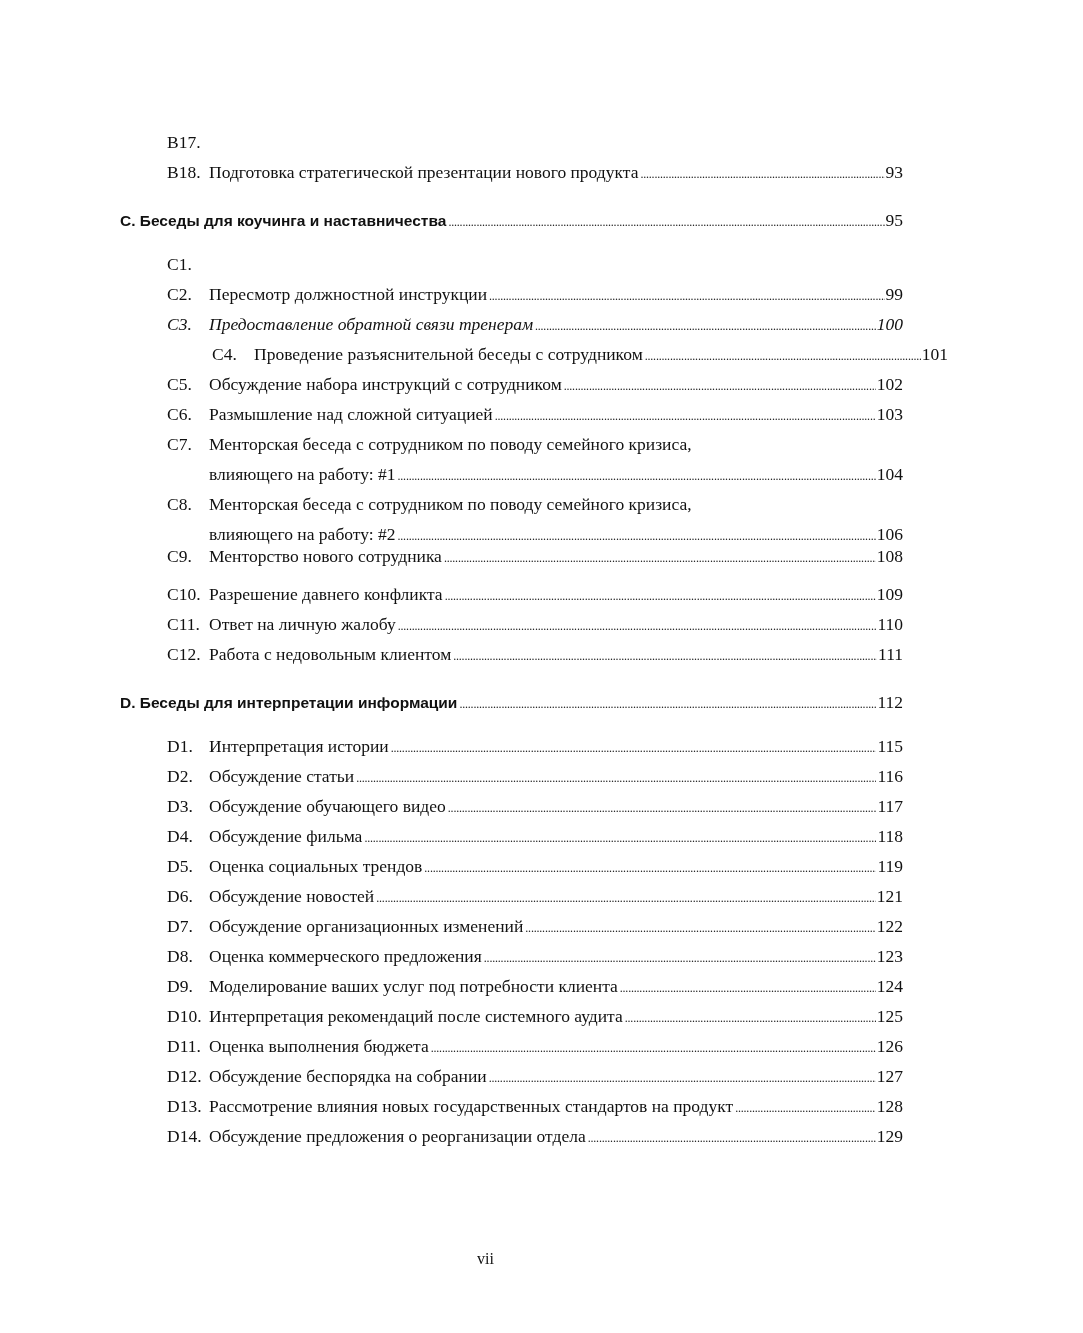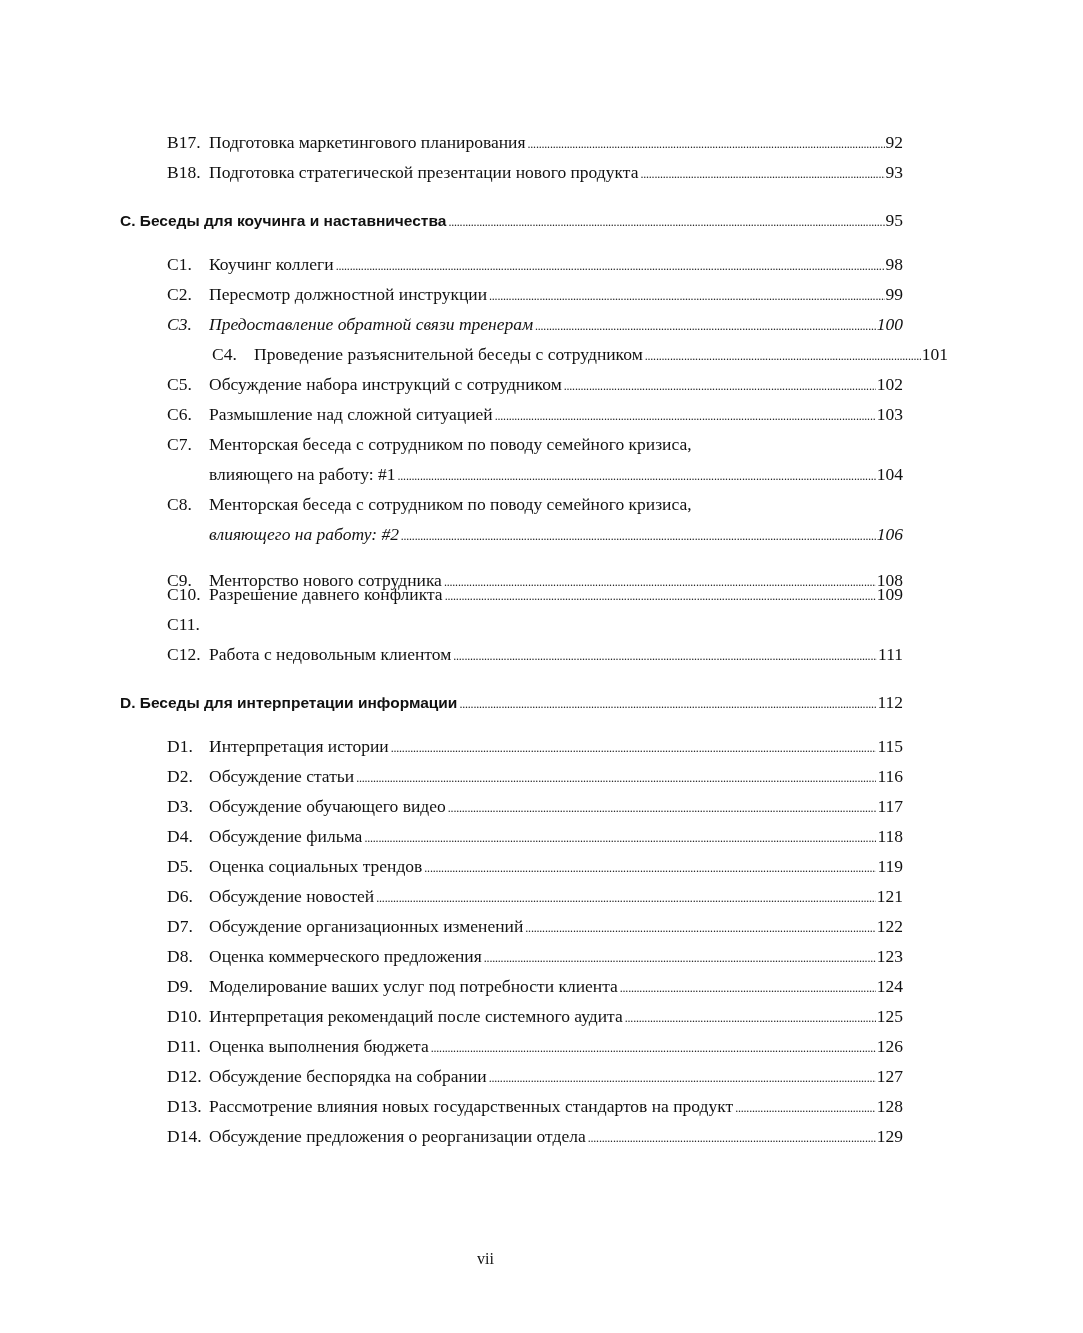--- a/index.html
+++ b/index.html
@@ -33,48 +33,38 @@
     position: absolute; top: 1250px; left: 0; width: 971px; text-align: center;
     font-family: "Liberation Serif", serif; font-size: 16px;
   }
 </style>
 </head>
 <body>
 
 <div class="toc" id="toc">
     <div class="row item" style="top: 127px;">
       <span class="code">B17.</span>
-      <div class="line">
-        <span class="title">Подготовка маркетингового планирования</span>
-        <span class="dots"></span>
-        <span class="page">92</span>
-      </div>
     </div>
     <div class="row item" style="top: 157px;">
       <span class="code">B18.</span>
       <div class="line">
         <span class="title">Подготовка стратегической презентации нового продукта</span>
         <span class="dots"></span>
         <span class="page">93</span>
       </div>
     </div>
     <div class="row section" style="top: 205px;">
       <div class="line">
         <span class="title">C. Беседы для коучинга и наставничества</span>
         <span class="dots"></span>
         <span class="page">95</span>
       </div>
     </div>
     <div class="row item" style="top: 249px;">
       <span class="code">C1.</span>
-      <div class="line">
-        <span class="title">Коучинг коллеги</span>
-        <span class="dots"></span>
-        <span class="page">98</span>
-      </div>
     </div>
     <div class="row item" style="top: 279px;">
       <span class="code">C2.</span>
       <div class="line">
         <span class="title">Пересмотр должностной инструкции</span>
         <span class="dots"></span>
         <span class="page">99</span>
       </div>
     </div>
     <div class="row item" style="top: 309px; font-style: italic;">
@@ -121,45 +111,50 @@
         <span class="dots"></span>
         <span class="page">104</span>
       </div>
     </div>
     <div class="row item nopage" style="top: 489px;">
       <span class="code">C8.</span>
       <div class="line">
         <span class="title">Менторская беседа с сотрудником по поводу семейного кризиса,</span>
       </div>
     </div>
-    <div class="row cont" style="top: 519px; font-style: italic;">
+    <div class="row cont" style="top: 519px;">
       <div class="line">
         <span class="title">влияющего на работу: #2</span>
         <span class="dots"></span>
         <span class="page">106</span>
       </div>
     </div>
-    <div class="row item" style="top: 565px;">
+    <div class="row item" style="top: 541px;">
       <span class="code">C9.</span>
       <div class="line">
         <span class="title">Менторство нового сотрудника</span>
         <span class="dots"></span>
         <span class="page">108</span>
       </div>
     </div>
     <div class="row item" style="top: 579px;">
       <span class="code">C10.</span>
       <div class="line">
         <span class="title">Разрешение давнего конфликта</span>
         <span class="dots"></span>
         <span class="page">109</span>
       </div>
     </div>
     <div class="row item" style="top: 609px;">
       <span class="code">C11.</span>
+      <div class="line">
+        <span class="title">Ответ на личную жалобу</span>
+        <span class="dots"></span>
+        <span class="page">110</span>
+      </div>
     </div>
     <div class="row item" style="top: 639px; text-align: right;">
       <span class="code">C12.</span>
       <div class="line">
         <span class="title">Работа с недовольным клиентом</span>
         <span class="dots"></span>
         <span class="page">111</span>
       </div>
     </div>
     <div class="row section" style="top: 687px;">

